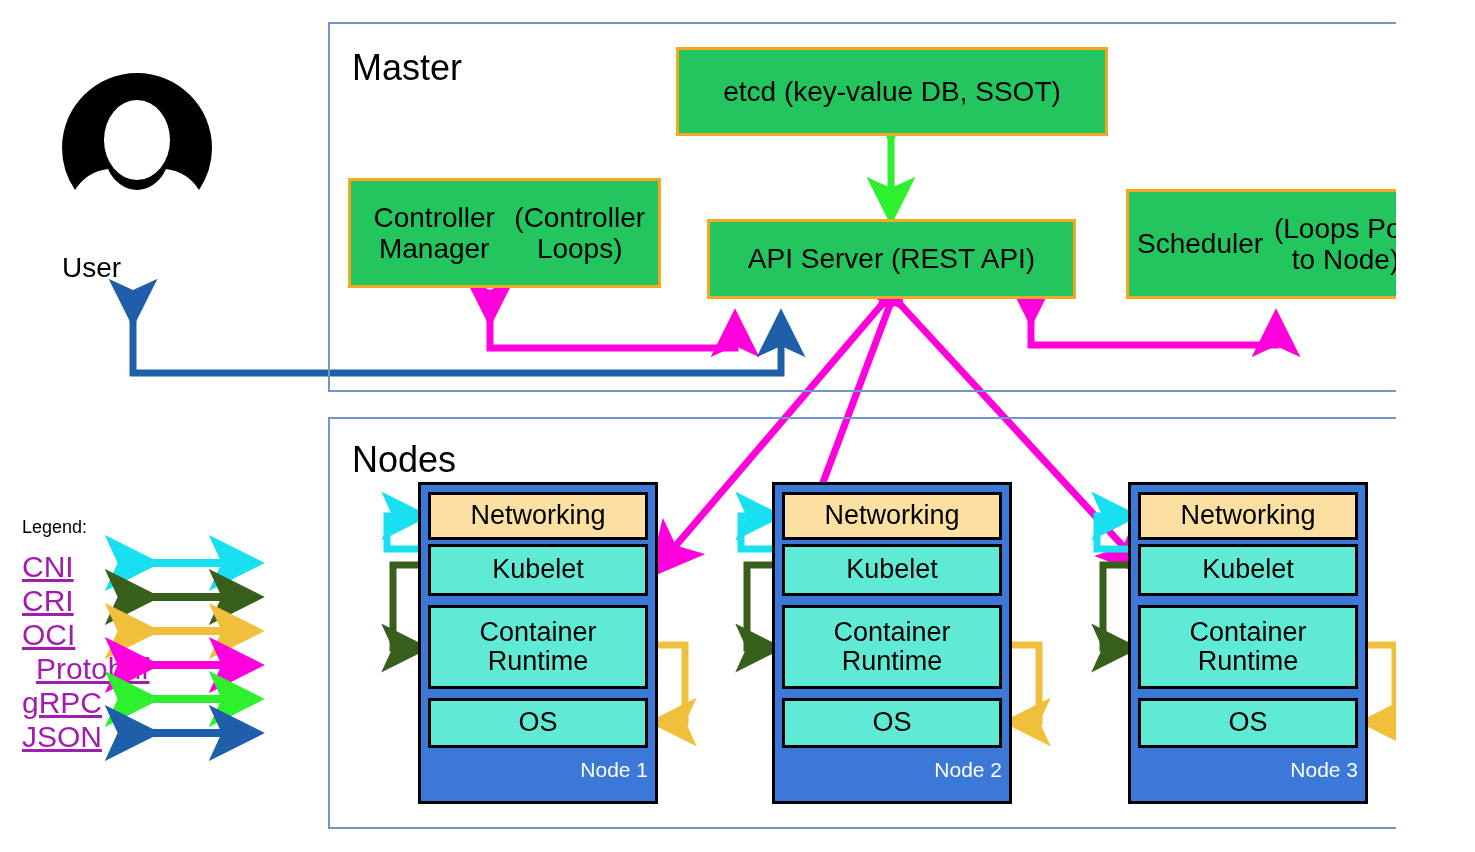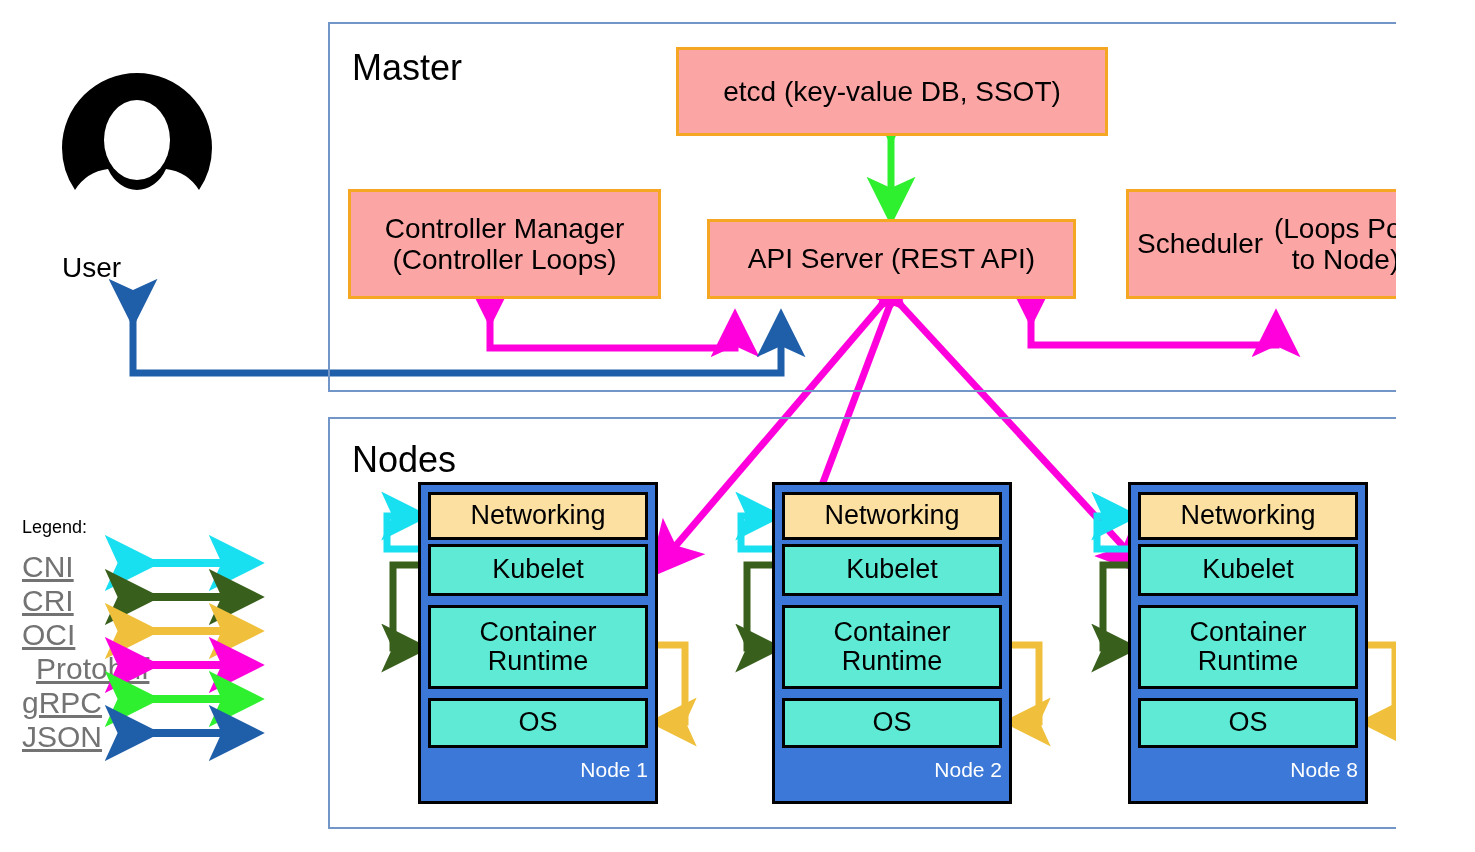--- a/index.html
+++ b/index.html
@@ -34,21 +34,21 @@
     position: absolute;
     font-size: 36px;
     color: #000000;
     line-height: 1;
     white-space: nowrap;
   }
   .mbox {
     position: absolute;
     box-sizing: border-box;
     border: 3px solid #f5a623;
-    background: #fca5a5;
+    background: #22c55e;
     color: #000000;
     font-size: 28px;
     display: flex;
     align-items: center;
     justify-content: center;
     text-align: center;
     line-height: 1.12;
     padding: 0 8px;
   }
   .node-outer {
@@ -96,21 +96,21 @@
   }
   .legend-title {
     position: absolute;
     font-size: 18px;
     color: #000000;
     white-space: nowrap;
   }
   .legend-link {
     position: absolute;
     font-size: 30px;
-    color: #737373;
+    color: #a21caf;
     text-decoration: underline;
     white-space: nowrap;
     line-height: 1;
     cursor: pointer;
   }
 </style>
 </head>
 <body>
 
 <div id="canvas">
@@ -195,21 +195,21 @@
     <g>
       <path d="M1362,645 L1395,645 L1395,722 L1369,722" fill="none" stroke="#f0c03c" stroke-width="7" marker-end="url(#ah-yellow)"></path>
     </g>
   </svg>
 
   <div class="group-box" style="left:328px; top:22px; width:1122px; height:370px;"></div>
   <div class="group-title" style="left:352px; top:50px;">Master</div>
 
   <div class="mbox" style="left:676px; top:47px; width:432px; height:89px;">etcd (key-value DB, SSOT)</div>
 
-  <div class="mbox" style="left:348px; top:189px; width:313px; height:110px; flex-direction:column;">
+  <div class="mbox" style="left:348px; top:178px; width:313px; height:110px; flex-direction:row;">
     <span>Controller Manager</span>
     <span>(Controller Loops)</span>
   </div>
 
   <div class="mbox" style="left:707px; top:219px; width:369px; height:80px;">API Server (REST API)</div>
 
   <div class="mbox" style="left:1126px; top:189px; width:313px; height:110px; flex-direction:row;">
     <span>Scheduler</span>
     <span>(Loops Pod to Node)</span>
   </div>
@@ -240,21 +240,21 @@
   </div>
 
   <div class="node-outer" style="left:1128px; top:482px; width:240px; height:322px;">
     <div class="node-slot networking" style="height:48px; margin-bottom:4px;">Networking</div>
     <div class="node-slot" style="height:52px; margin-bottom:9px;">Kubelet</div>
     <div class="node-slot" style="height:84px; margin-bottom:9px; flex-direction:column;">
       <span>Container</span>
       <span>Runtime</span>
     </div>
     <div class="node-slot" style="height:50px; margin-bottom:11px;">OS</div>
-    <div class="node-label">Node 8</div>
+    <div class="node-label">Node 3</div>
   </div>
 
   <div class="user-icon" style="left:62px; top:73px; width:150px; height:150px;">
     <svg width="150" height="150" viewBox="0 0 150 150">
       <path d="M75,0 A75,75 0 0 1 150,75 A75,75 0 0 1 137,117
                A46,46 0 0 0 104,96
                A33,40 0 0 1 46,96
                A46,46 0 0 0 13,117
                A75,75 0 0 1 0,75 A75,75 0 0 1 75,0 Z" fill="#000000"></path>
       <ellipse cx="75" cy="67" rx="33" ry="40" fill="#ffffff"></ellipse>

